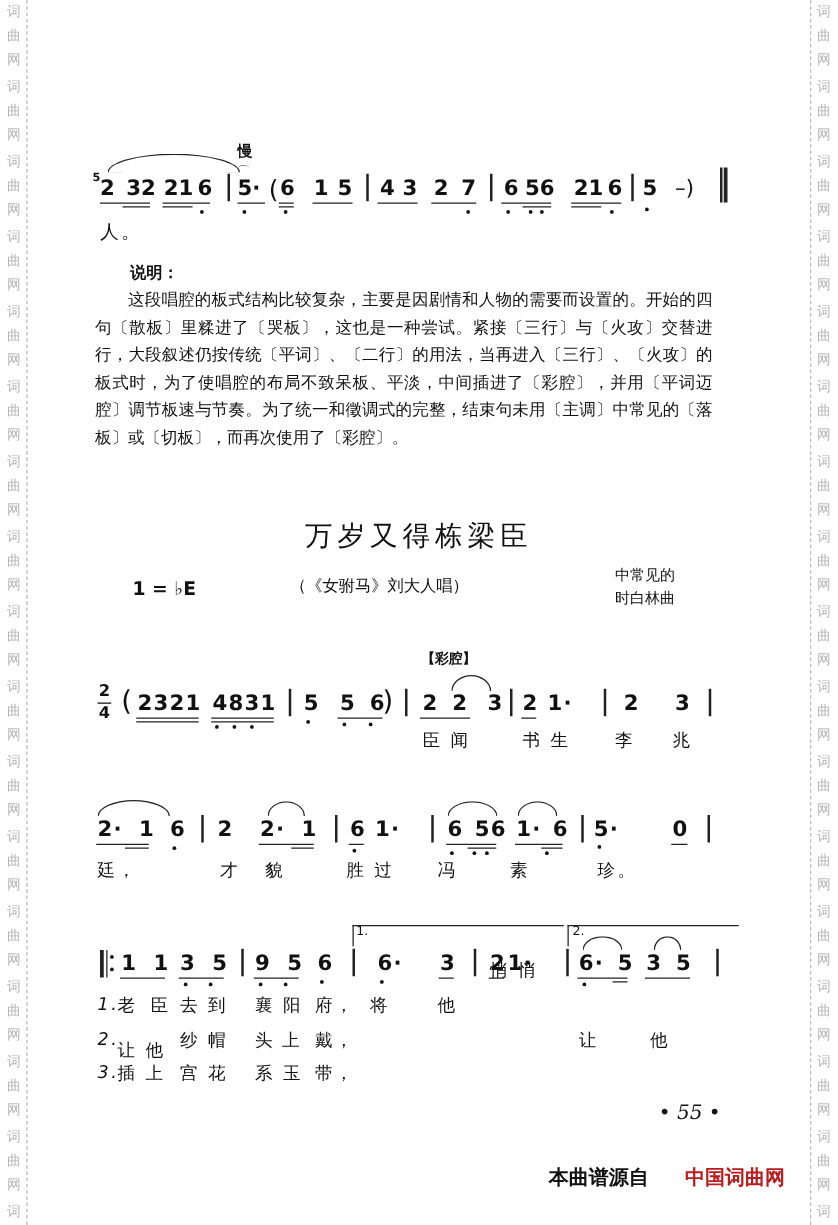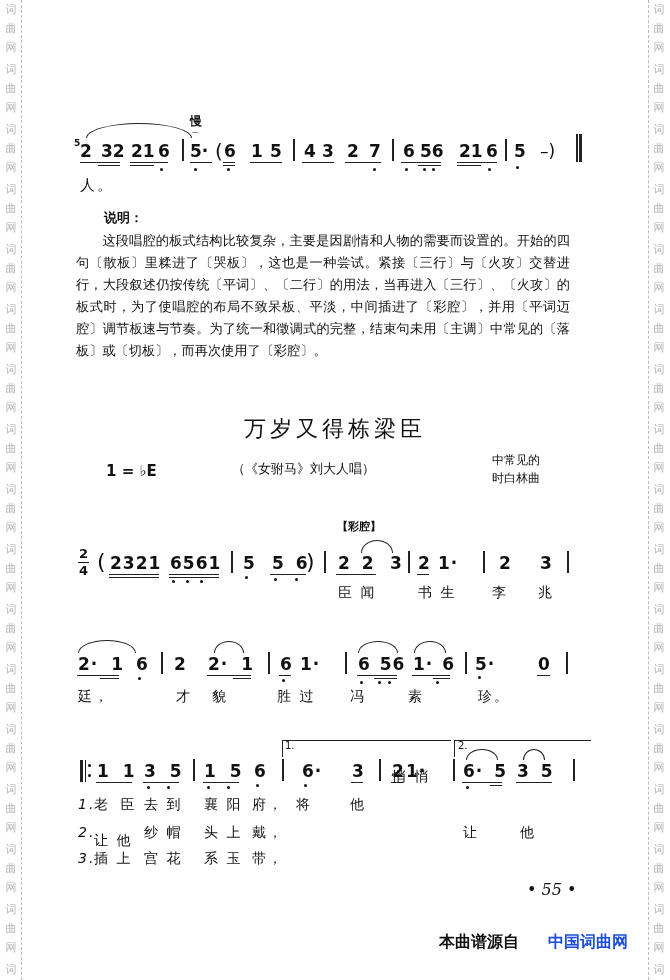--- a/index.html
+++ b/index.html
@@ -146,21 +146,21 @@
 <div class="abs" style="left:337px;top:519px;font-size:11px;font-weight:bold;">【彩腔】</div>
 <div class="abs" style="left:78px;top:547px;font-size:13px;font-weight:bold;line-height:14px;text-align:center;">
   <div>2</div>
   <div style="border-top:1.5px solid #111;width:11px;margin:1px auto;"></div>
   <div>4</div>
 </div>
 <div class="n" style="left:97px;top:549px;font-weight:normal;font-size:22px;">(</div>
 <div class="n num" style="left:110px;top:553px;">2321</div>
 <div class="ul" style="left:109px;top:574px;width:50px;"></div>
 <div class="ul" style="left:109px;top:577px;width:50px;"></div>
-<div class="n num" style="left:170px;top:553px;">6561</div>
+<div class="n num" style="left:170px;top:553px;">4831</div>
 <div class="ul" style="left:169px;top:574px;width:50px;"></div>
 <div class="ul" style="left:169px;top:577px;width:50px;"></div>
 <div class="dot" style="left:172px;top:580px;"></div>
 <div class="dot" style="left:186px;top:580px;"></div>
 <div class="dot" style="left:200px;top:580px;"></div>
 <div class="bar" style="left:231px;top:551px;height:22px;"></div>
 <div class="n num" style="left:243px;top:553px;">5</div>
 <div class="dot" style="left:245px;top:576px;"></div>
 <div class="n num" style="left:272px;top:553px;word-spacing:4px;">5  6</div>
 <div class="ul" style="left:270px;top:574px;width:36px;"></div>
@@ -233,21 +233,21 @@
 <div class="bar" style="left:85px;top:760px;height:22px;width:1px;"></div>
 <div class="dot" style="left:88px;top:764px;"></div>
 <div class="dot" style="left:88px;top:774px;"></div>
 <div class="n num" style="left:97px;top:761px;word-spacing:6px;">1 1</div>
 <div class="ul" style="left:96px;top:782px;width:36px;"></div>
 <div class="n num" style="left:144px;top:761px;word-spacing:6px;">3 5</div>
 <div class="ul" style="left:143px;top:782px;width:36px;"></div>
 <div class="dot" style="left:147px;top:786px;"></div>
 <div class="dot" style="left:167px;top:786px;"></div>
 <div class="bar" style="left:193px;top:759px;height:22px;"></div>
-<div class="n num" style="left:204px;top:761px;word-spacing:6px;">1 5</div>
+<div class="n num" style="left:204px;top:761px;word-spacing:6px;">9 5</div>
 <div class="ul" style="left:203px;top:782px;width:36px;"></div>
 <div class="dot" style="left:207px;top:786px;"></div>
 <div class="dot" style="left:227px;top:786px;"></div>
 <div class="n num" style="left:254px;top:761px;">6</div>
 <div class="dot" style="left:256px;top:784px;"></div>
 
 <div class="abs" style="left:282px;top:740px;width:168px;height:16px;border-top:1px solid #222;border-left:1px solid #222;"></div>
 <div class="abs" style="left:285px;top:740px;font-size:10px;">1.</div>
 <div class="bar" style="left:282px;top:759px;height:22px;"></div>
 <div class="n num" style="left:302px;top:761px;">6·</div>
@@ -279,28 +279,28 @@
   <div class="lyric" style="left:204px;top:796px;">襄 阳</div>
   <div class="lyric" style="left:252px;top:796px;">府，</div>
   <div class="lyric" style="left:296px;top:796px;">将</div>
   <div class="lyric" style="left:350px;top:796px;">他</div>
   <div class="lyric" style="left:392px;top:768px;">悄 悄</div>
 </div>
 <div>
   <div class="lyric" style="left:78px;top:824px;font-style:italic;">2.</div>
   <div class="lyric" style="left:94px;top:832px;">让 他</div>
   <div class="lyric" style="left:144px;top:824px;">纱 帽</div>
-  <div class="lyric" style="left:204px;top:824px;">头 上</div>
+  <div class="lyric" style="left:204px;top:824px;font-family:Liberation Serif, serif;">头 上</div>
   <div class="lyric" style="left:252px;top:824px;">戴，</div>
   <div class="lyric" style="left:463px;top:824px;">让</div>
   <div class="lyric" style="left:520px;top:824px;">他</div>
 </div>
 <div>
   <div class="lyric" style="left:78px;top:850px;font-style:italic;">3.</div>
   <div class="lyric" style="left:94px;top:850px;">插 上</div>
   <div class="lyric" style="left:144px;top:850px;">宫 花</div>
   <div class="lyric" style="left:204px;top:850px;">系 玉</div>
   <div class="lyric" style="left:252px;top:850px;">带，</div>
 </div>
 
 <div class="abs" style="left:527px;top:880px;font-family:'DejaVu Serif',serif;font-style:italic;font-size:16px;">• 55 •</div>
 <div class="abs" style="left:439px;top:932px;font-size:16px;font-weight:bold;color:#111;">本曲谱源自</div>
-<div class="abs" id="siteName" style="left: 548px; top: 932px; font-size: 16px; font-weight: bold; color: #1d4ed8;">中国词曲网</div>
+<div class="abs" id="siteName" style="left: 548px; top: 932px; font-size: 16px; font-weight: bold; color: #b91c1c;">中国词曲网</div>
 
 </body></html>

